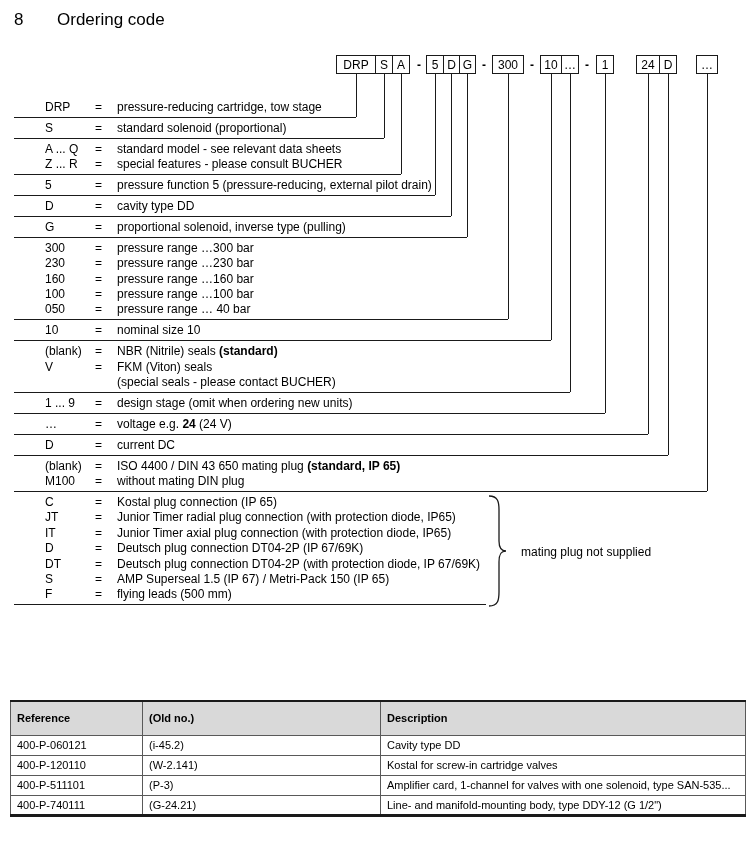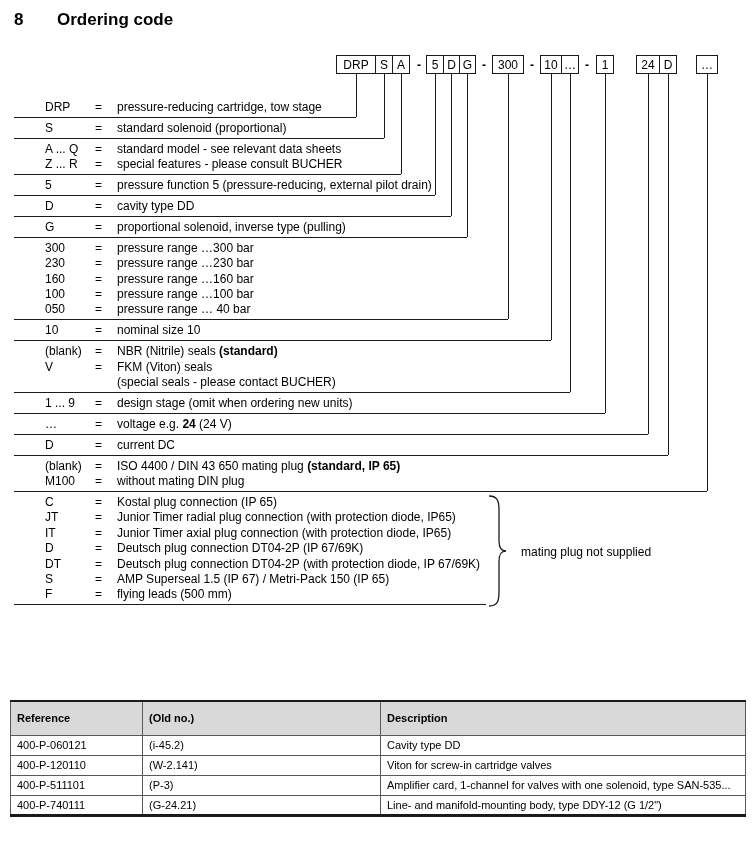--- a/index.html
+++ b/index.html
@@ -1,21 +1,21 @@
 <!DOCTYPE html>
 <html style="--line: #1a1a1a; --th-bg: #d9d9d9; --page-bg: #ffffff;"><head>
 <meta charset="utf-8">
 <style>
   * { margin:0; padding:0; box-sizing:border-box; }
   html, body { background:#ffffff; }
   #page {
     position:relative; width:754px; height:856px; background:var(--page-bg,#fff);
     font-family:"Liberation Sans", sans-serif; color:#000; overflow:hidden;
   }
-  .sec-title { position:absolute; left:14px; font-size:17px; font-weight:bold; white-space:nowrap; }
+  .sec-title { position:absolute; left:14px; font-size:17px; font-weight:normal; white-space:nowrap; }
   .sec-title .num { display:inline-block; width:43px; }
   .code-box {
     position:absolute; height:19px; border:1px solid var(--line,#1a1a1a); background:#fff;
     display:flex; align-items:center; justify-content:center; font-size:12px; white-space:nowrap;
   }
   .code-dash {
     position:absolute; height:19px; display:flex; align-items:center; justify-content:center;
     font-size:12px; font-weight:bold;
   }
   .legend-row { position:absolute; font-size:12px; line-height:13px; white-space:nowrap;margin-left:31px; }
@@ -146,21 +146,21 @@
       </thead>
       <tbody>
         <tr>
           <td>400-P-060121</td>
           <td>(i-45.2)</td>
           <td>Cavity type DD</td>
         </tr>
         <tr>
           <td>400-P-120110</td>
           <td>(W-2.141)</td>
-          <td>Viton for screw-in cartridge valves</td>
+          <td>Kostal for screw-in cartridge valves</td>
         </tr>
         <tr>
           <td>400-P-511101</td>
           <td>(P-3)</td>
           <td>Amplifier card, 1-channel for valves with one solenoid, type SAN-535...</td>
         </tr>
         <tr>
           <td>400-P-740111</td>
           <td>(G-24.21)</td>
           <td>Line- and manifold-mounting body, type DDY-12 (G 1/2")</td>

